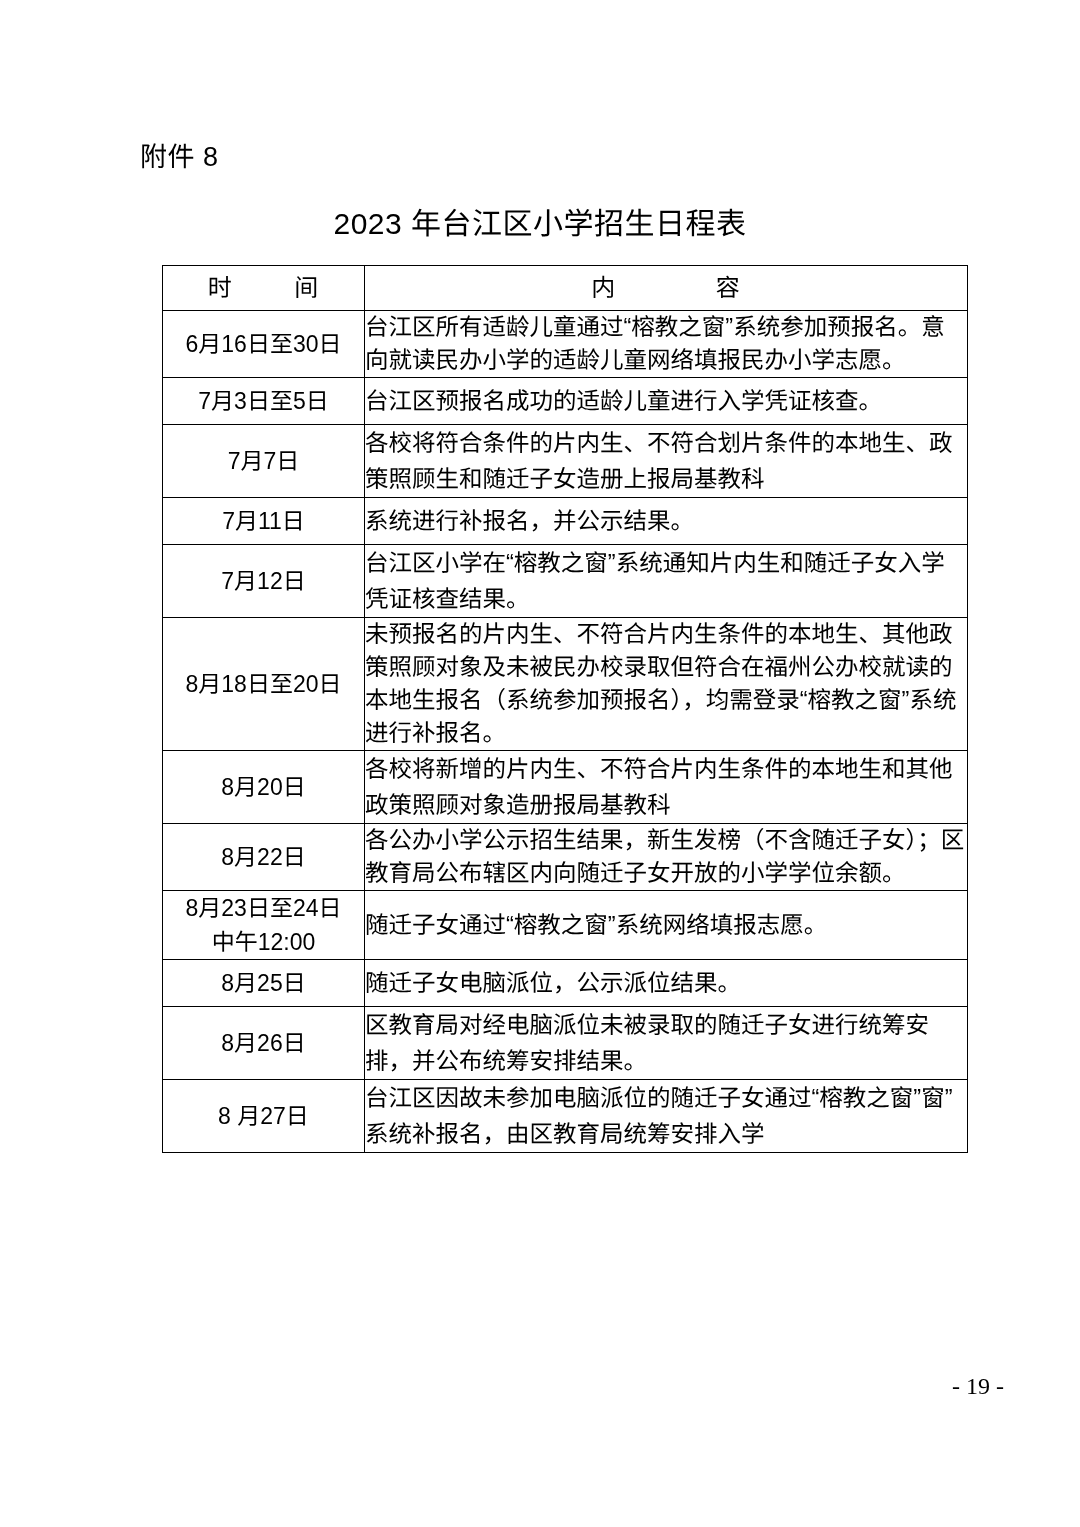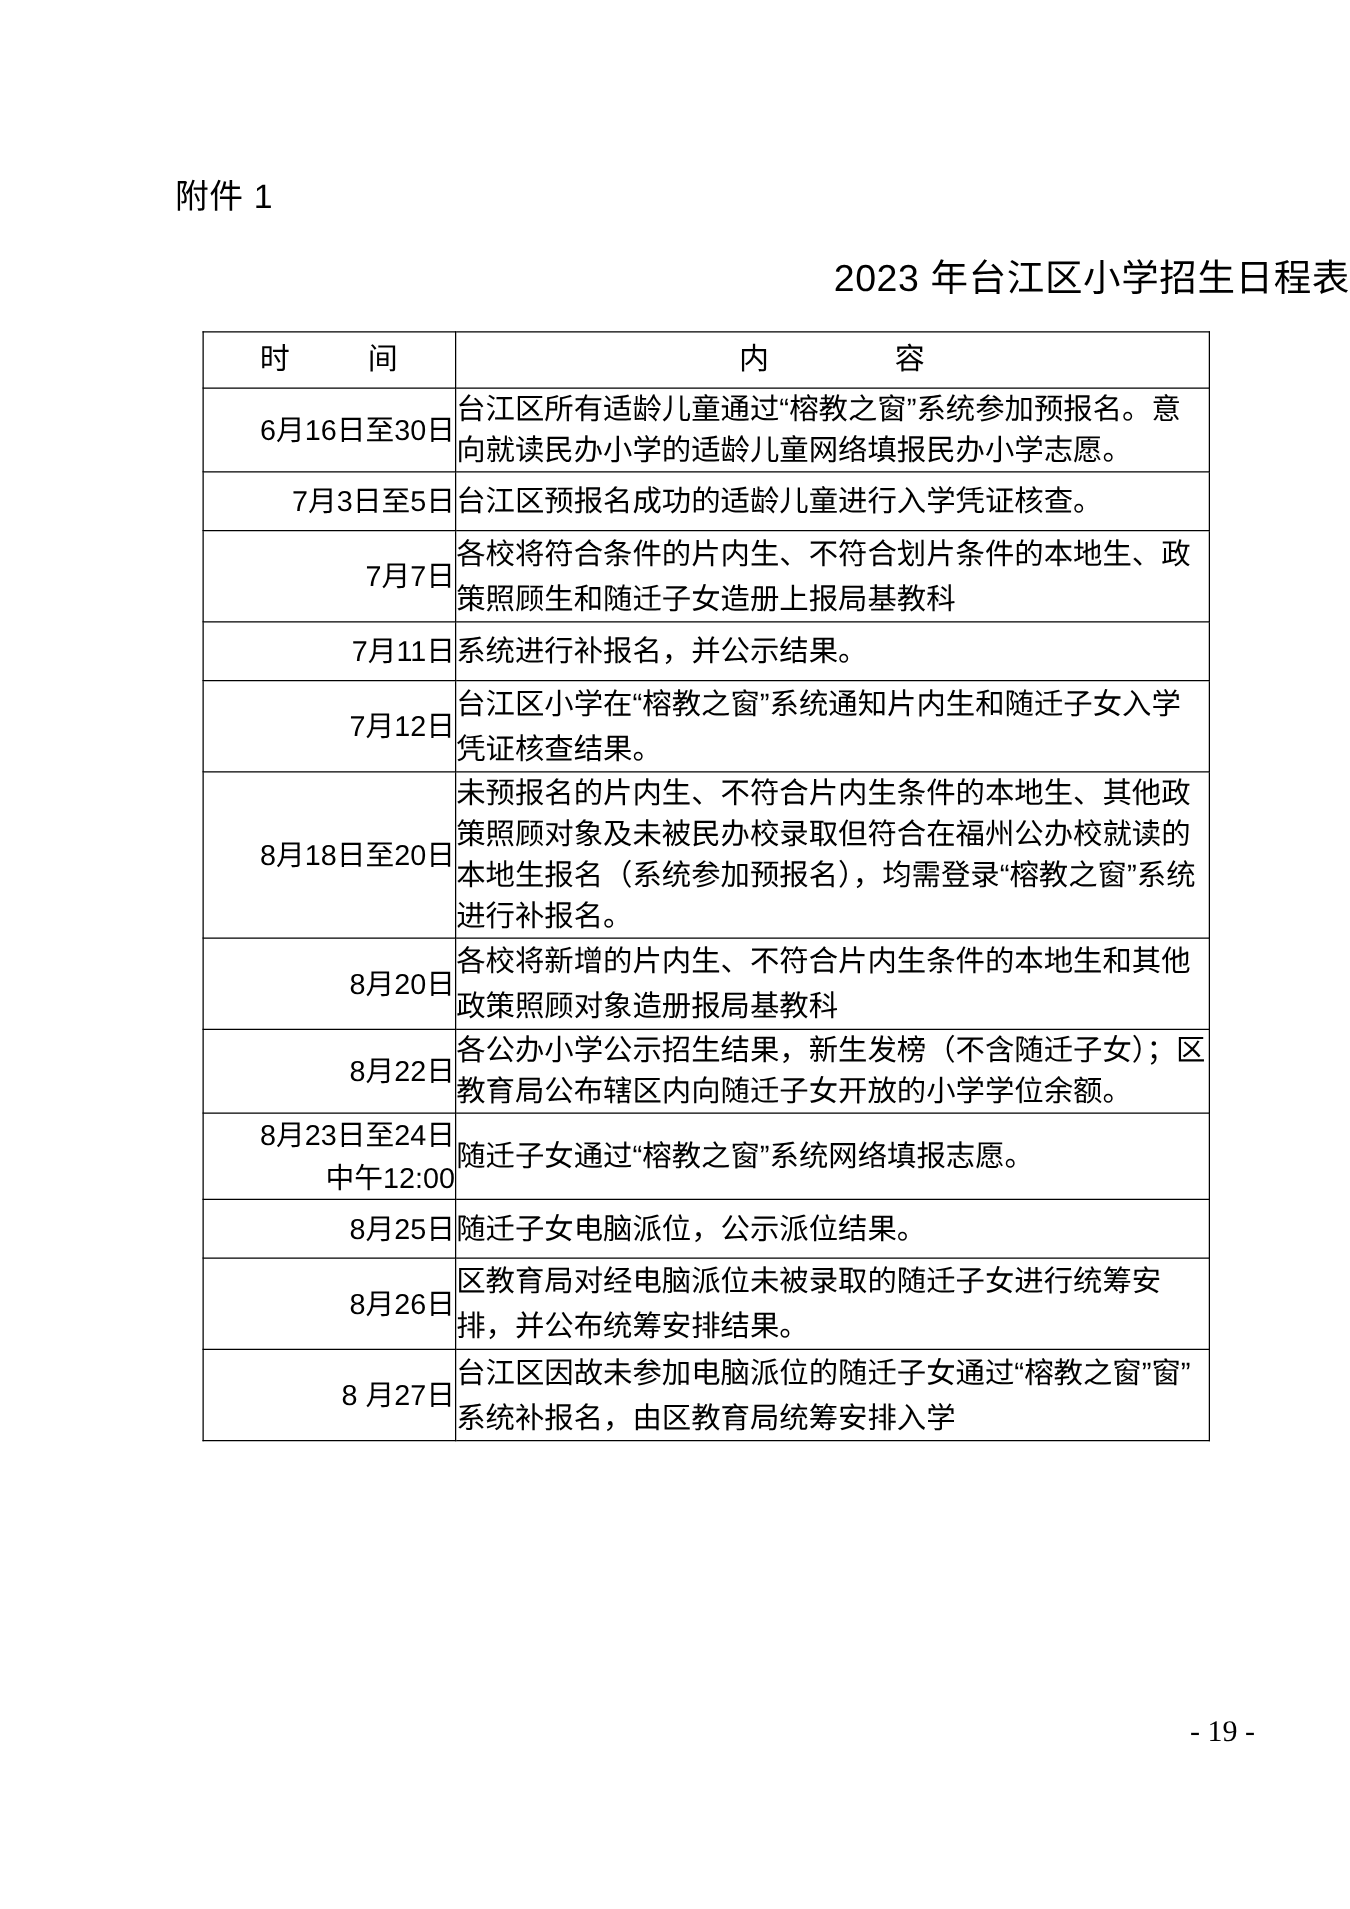--- a/index.html
+++ b/index.html
@@ -32,21 +32,21 @@
     letter-spacing: 0.5px;
     white-space: pre;
   }
 
   
   .doc-title {
     position: absolute;
     left: 0;
     right: 0;
     top: 204px;
-    text-align: right;
+    text-align: center;
     font-size: 30px;
     line-height: 40px;
     letter-spacing: 0.5px;
     white-space: pre;
   }
 
   
   .schedule-table {
     position: absolute;
     left: 148px;
@@ -74,21 +74,21 @@
     line-height: 30px;
     height: 44px;
     white-space: pre;
     letter-spacing: 1px;
   }
   .head-cell.time-head { letter-spacing: 1px; }
   .head-cell.content-head { letter-spacing: 1px; }
 
   
   .time-cell {
-    text-align: right;
+    text-align: center;
     font-size: 23px;
     line-height: 34px;
     padding: 6px 2px;
     white-space: pre-line;
   }
 
   
   .content-cell {
     text-align: left;
     font-size: 23.5px;
@@ -110,21 +110,21 @@
     line-height: 30px;
     white-space: pre;
     text-align: center;
   }
 </style>
 </head>
 <body>
 
 <div class="page">
 
-  <div class="attachment-label">附件 1</div>
+  <div class="attachment-label">附件 8</div>
 
   <div class="doc-title">2023 年台江区小学招生日程表</div>
 
   <table class="schedule-table">
     <colgroup>
       <col class="col-time">
       <col class="col-content">
     </colgroup>
     <thead>
       <tr>

